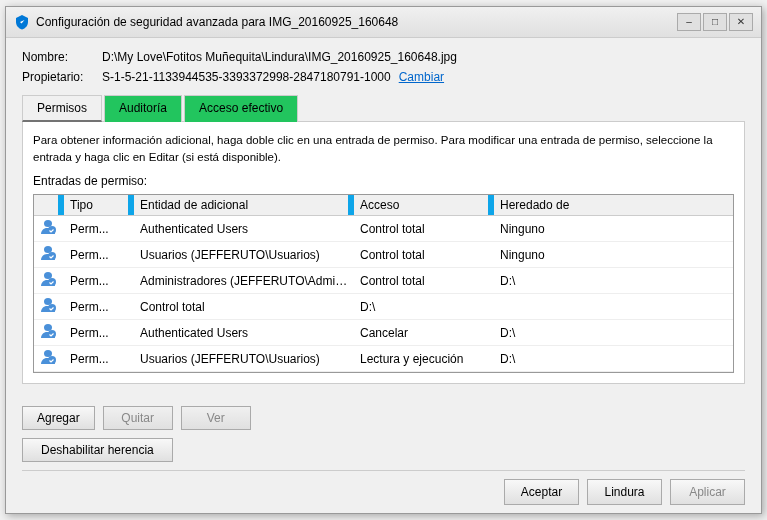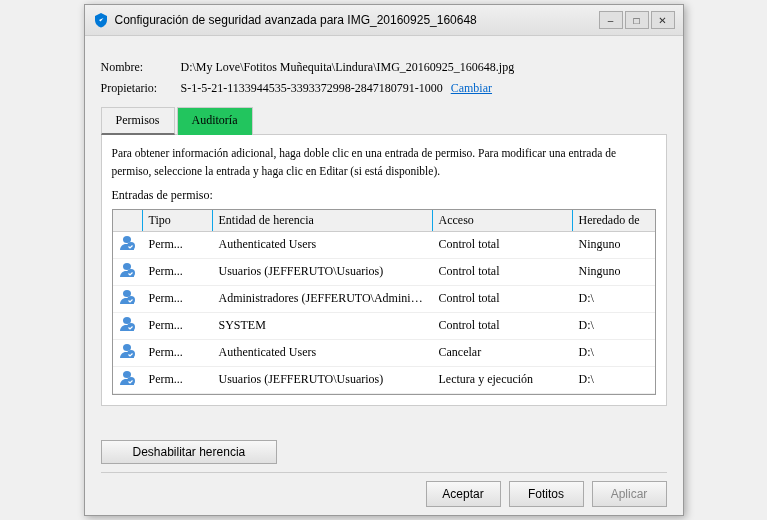--- a/index.html
+++ b/index.html
@@ -7,21 +7,21 @@
       font-family: 'Segoe UI', Tahoma, sans-serif;
       font-size: 12px;
       background: #f0f0f0;
       display: flex;
       justify-content: center;
       align-items: center;
       width: 767px;
       height: 520px;
     }
     .window {
-      width: 600px;
+      width: 757px;
       background: #f0f0f0;
       border: 1px solid #999;
       box-shadow: 2px 2px 8px rgba(0,0,0,0.3);
     }
     .title-bar {
       background: linear-gradient(to bottom, #f0f0f0, #e0e0e0);
       border-bottom: 1px solid #ccc;
       padding: 6px 8px;
       display: flex;
       align-items: center;
@@ -51,22 +51,21 @@
       border: 1px solid #aaa;
       cursor: pointer;
       font-size: 10px;
       display: flex;
       align-items: center;
       justify-content: center;
       color: #333;
     }
 
     .content {
-      padding: 24px 16px;
-      font-family: Liberation Serif, serif;
+      padding: 12px 16px;
     }
     .info-row {
       display: flex;
       align-items: baseline;
       margin-bottom: 6px;
       font-size: 12px;
     }
     .info-label {
       width: 80px;
       color: #000;
@@ -129,21 +128,21 @@
     .permissions-header {
       display: grid;
       grid-template-columns: 30px 70px 220px 140px 140px;
       background: #f0f0f0;
       border-bottom: 1px solid #ccc;
     }
     .permissions-header div {
       padding: 3px 6px;
       font-size: 12px;
       font-weight: normal;
-      border-right: 1px solid #0ea5e9;
+      border-right: 6px solid #0ea5e9;
       color: #000;
     }
     .permissions-header div:last-child { border-right: none; }
 
     .permissions-body {
       max-height: 200px;
     }
     .perm-row {
       display: grid;
       grid-template-columns: 30px 70px 220px 140px 140px;
@@ -176,21 +175,21 @@
       cursor: pointer;
       color: #000;
       min-width: 70px;
     }
     .btn:disabled, .btn.disabled {
       color: #888;
       cursor: default;
       background: linear-gradient(to bottom, #f0f0f0, #e0e0e0);
     }
     .btn-inherit {
-      padding: 4px 31px;
+      padding: 4px 18px;
       font-size: 12px;
       background: linear-gradient(to bottom, #f8f8f8, #e0e0e0);
       border: 1px solid #aaa;
       cursor: pointer;
       color: #000;
     }
     .separator {
       border: none;
       border-top: 1px solid #ccc;
       margin: 8px 0;
@@ -241,31 +240,32 @@
     </div>
     <div class="info-row">
       <span class="info-label">Propietario:</span>
       <span class="info-value">S-1-5-21-1133944535-3393372998-2847180791-1000</span>
       <a class="info-link">Cambiar</a>
     </div>
 
     <div class="tabs">
       <div class="tab active">Permisos</div>
       <div class="tab">Auditoría</div>
+      <div class="tab">Acceso efectivo</div>
     </div>
 
     <div class="tab-content">
       <p class="description">Para obtener información adicional, haga doble clic en una entrada de permiso. Para modificar una entrada de permiso, seleccione la entrada y haga clic en Editar (si está disponible).</p>
       <p class="section-label">Entradas de permiso:</p>
 
       <div class="permissions-table-container">
         <div class="permissions-header">
           <div></div>
           <div>Tipo</div>
-          <div>Entidad de herencia</div>
+          <div>Entidad de adicional</div>
           <div>Acceso</div>
           <div>Heredado de</div>
         </div>
         <div class="permissions-body">
 
         <div class="perm-row">
               <div><svg width="16" height="16" viewBox="0 0 16 16">
       <rect x="4" y="1" width="8" height="7" rx="4" fill="#4a90d9"></rect>
       <path d="M1 15c0-3.3 2.7-6 6-6h2c3.3 0 6 2.7 6 6" fill="#4a90d9"></path>
       <circle cx="12" cy="11" r="4" fill="#4a90d9"></circle>
@@ -301,21 +301,20 @@
               <div>D:\</div>
             </div>
             <div class="perm-row">
               <div><svg width="16" height="16" viewBox="0 0 16 16">
       <rect x="4" y="1" width="8" height="7" rx="4" fill="#4a90d9"></rect>
       <path d="M1 15c0-3.3 2.7-6 6-6h2c3.3 0 6 2.7 6 6" fill="#4a90d9"></path>
       <circle cx="12" cy="11" r="4" fill="#4a90d9"></circle>
       <path d="M9.5 11.5l1.5 1.5 2.5-2.5" stroke="white" stroke-width="1.2" fill="none"></path>
     </svg></div>
               <div>Perm...</div>
-              <div>SYSTEM</div>
               <div>Control total</div>
               <div>D:\</div>
             </div>
             <div class="perm-row">
               <div><svg width="16" height="16" viewBox="0 0 16 16">
       <rect x="4" y="1" width="8" height="7" rx="4" fill="#4a90d9"></rect>
       <path d="M1 15c0-3.3 2.7-6 6-6h2c3.3 0 6 2.7 6 6" fill="#4a90d9"></path>
       <circle cx="12" cy="11" r="4" fill="#4a90d9"></circle>
       <path d="M9.5 11.5l1.5 1.5 2.5-2.5" stroke="white" stroke-width="1.2" fill="none"></path>
     </svg></div>
@@ -335,21 +334,26 @@
               <div>Usuarios (JEFFERUTO\Usuarios)</div>
               <div>Lectura y ejecución</div>
               <div>D:\</div>
             </div>
           </div>
       </div>
     </div>
   </div>
 
   <div class="bottom-section">
+    <div class="btn-row">
+      <button class="btn">Agregar</button>
+      <button class="btn disabled" disabled="">Quitar</button>
+      <button class="btn disabled" disabled="">Ver</button>
+    </div>
     <button class="btn-inherit">Deshabilitar herencia</button>
     <hr class="separator">
     <div class="ok-cancel-row">
       <button class="btn-primary">Aceptar</button>
-      <button class="btn-primary">Fotitos</button>
+      <button class="btn-primary">Lindura</button>
       <button class="btn-primary disabled" disabled="">Aplicar</button>
     </div>
   </div>
 </div>
 
 </body></html>

